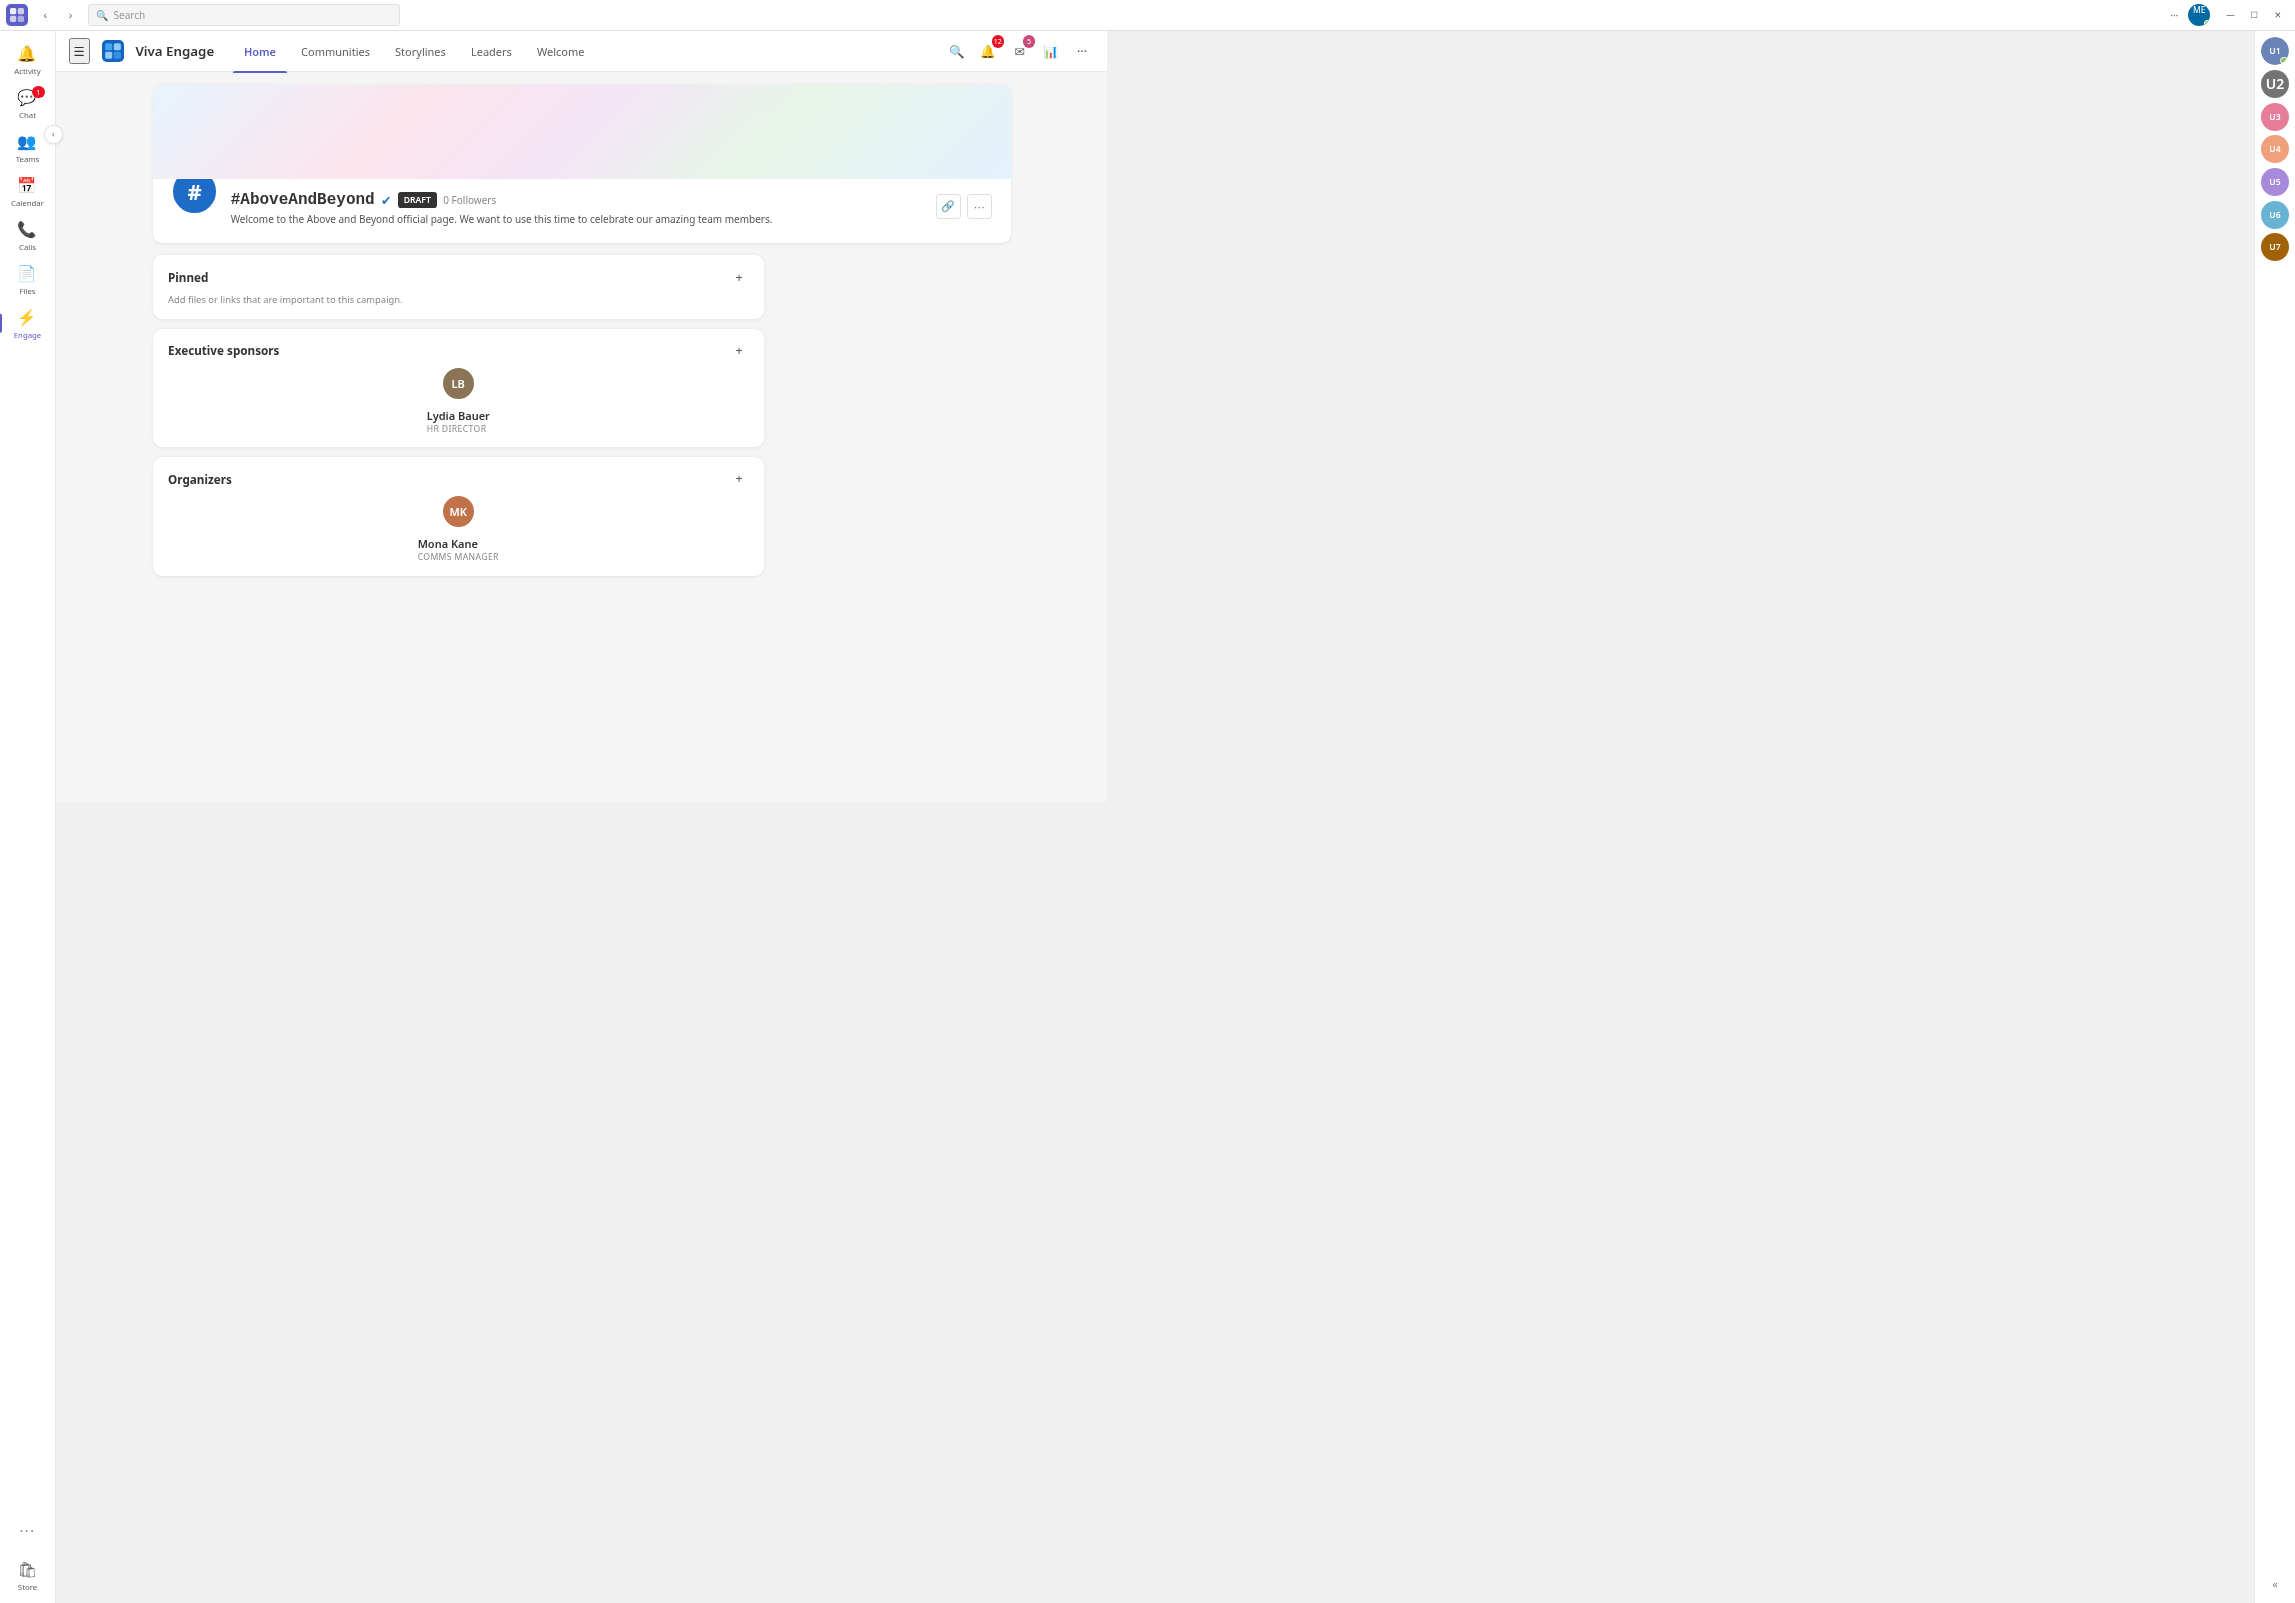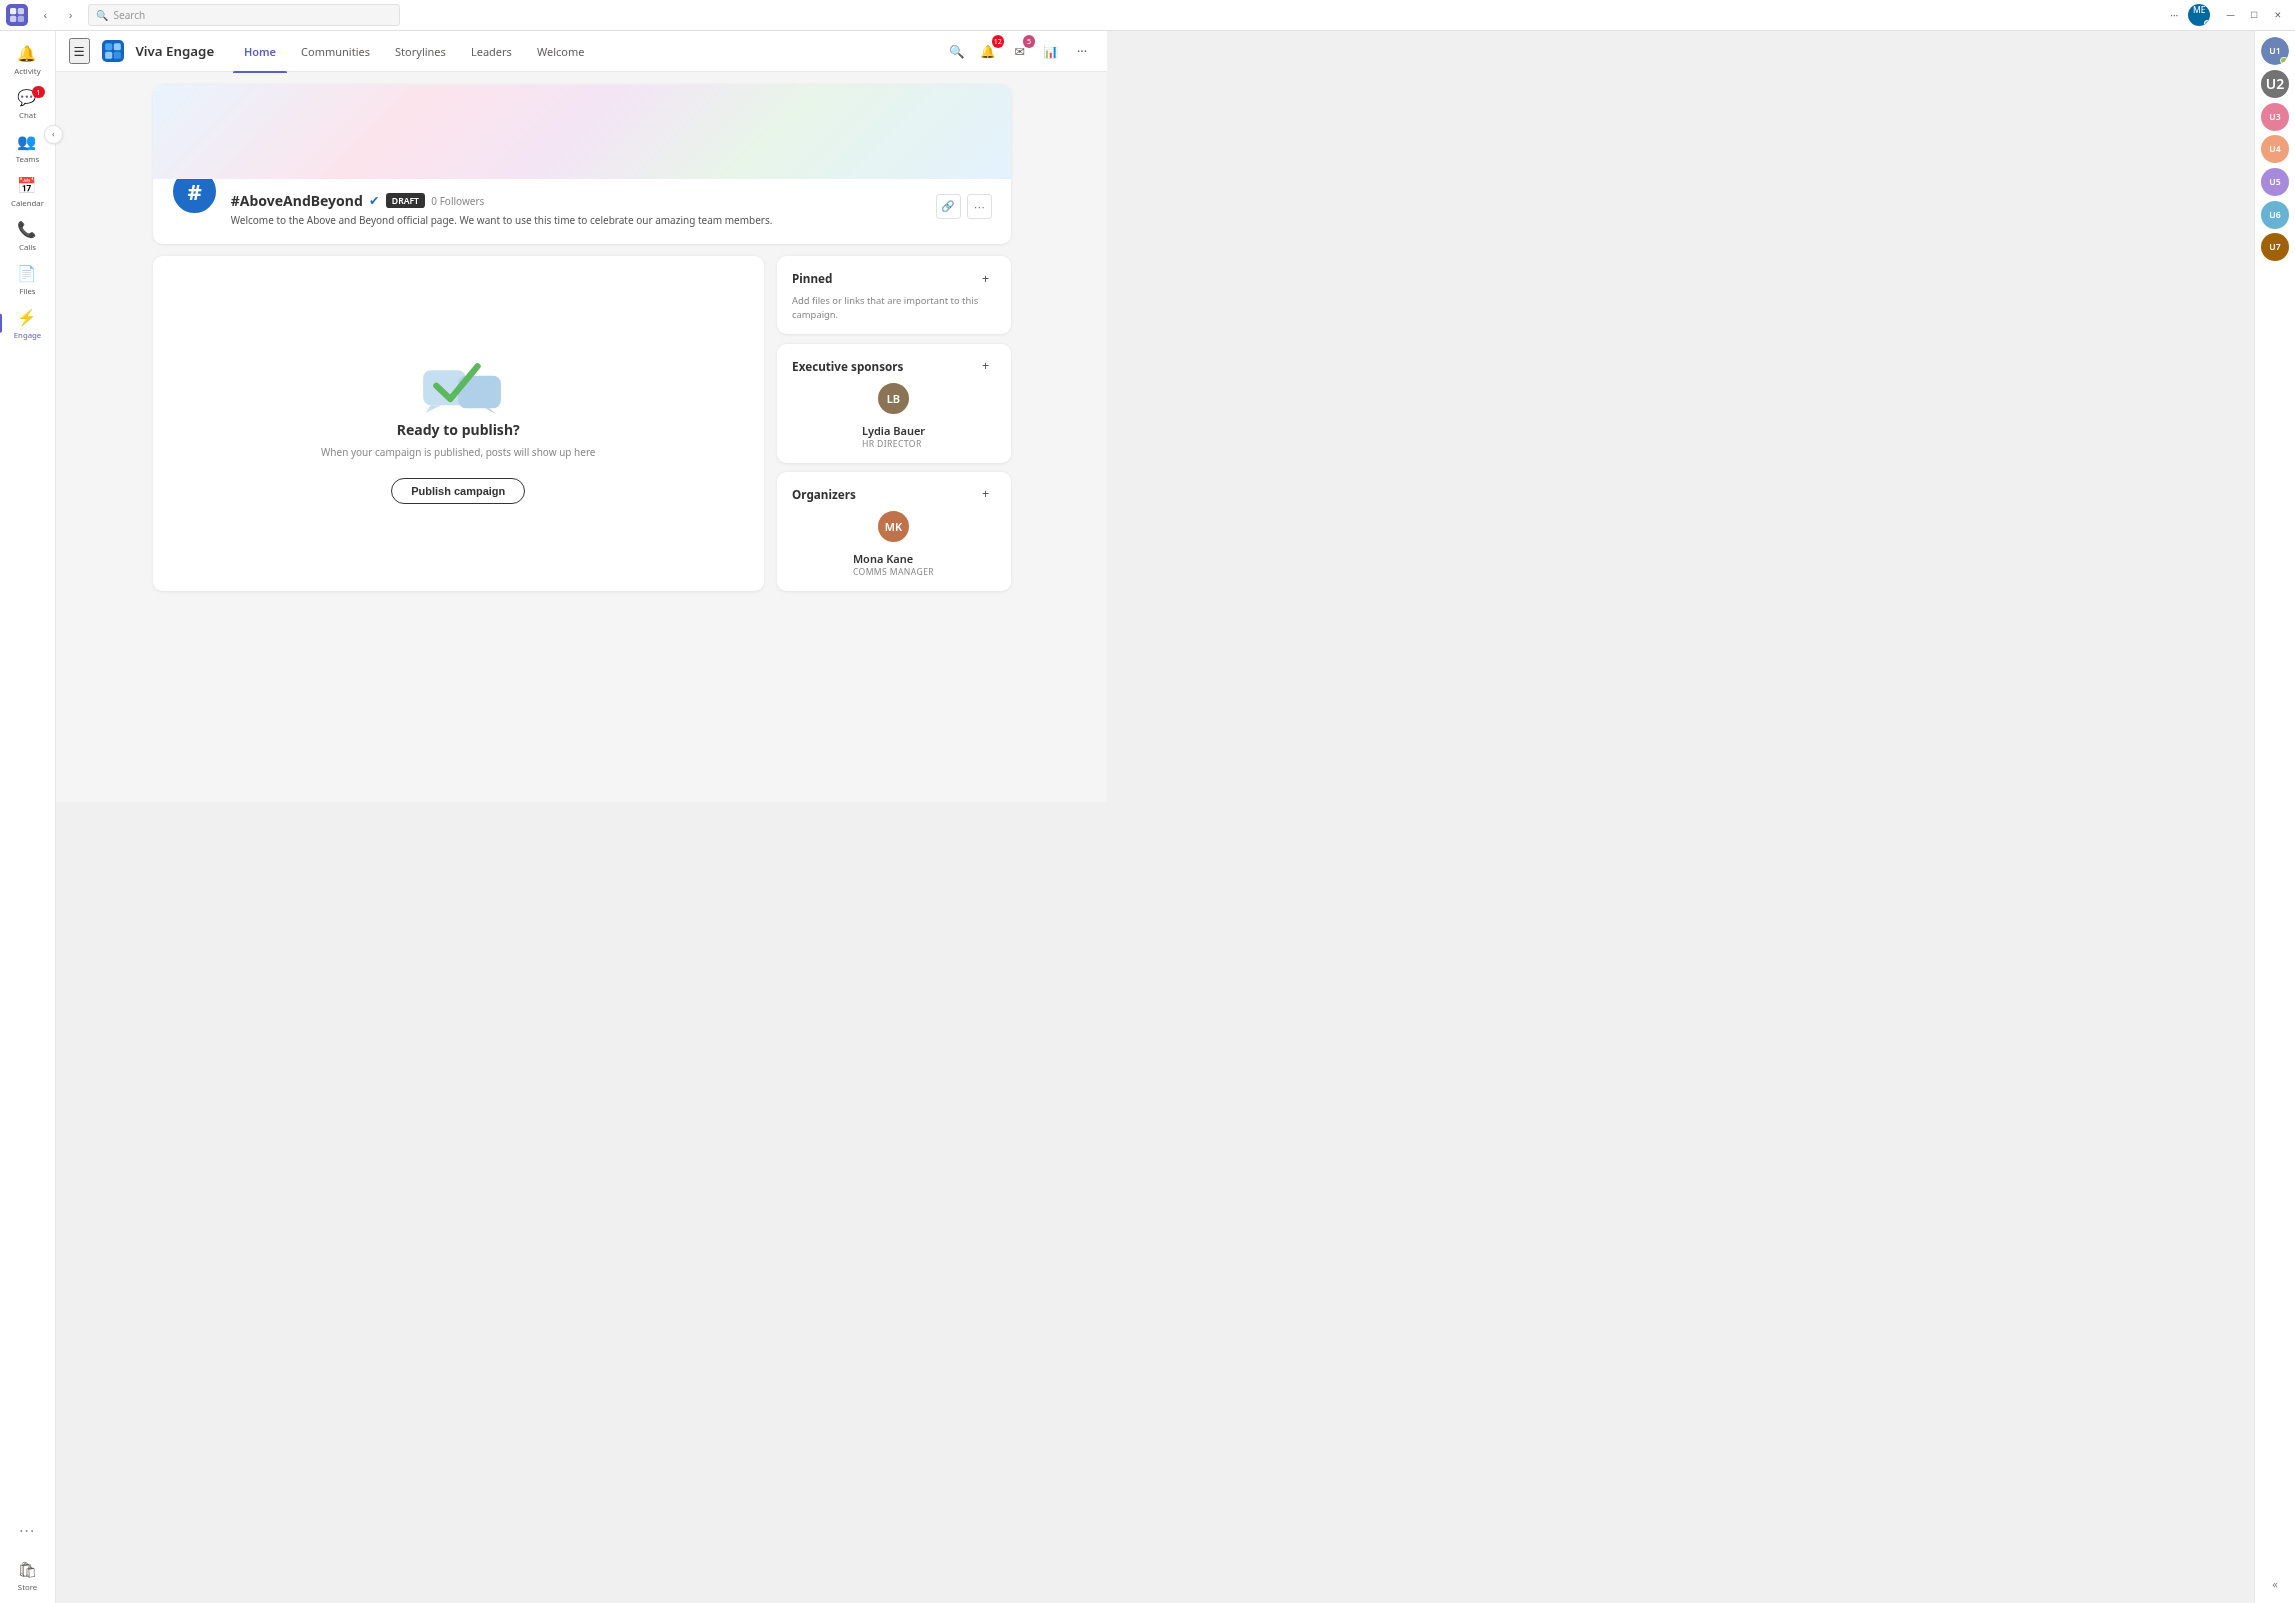--- a/index.html
+++ b/index.html
@@ -117,21 +117,21 @@
     }
     .campaign-info { padding: 12.5px 18.7px 15.6px; display: flex; align-items: flex-start; gap: 12.5px; }
     .campaign-logo {
       width: 47px; height: 47px; background: #1e6cc7; border-radius: 50%;
       display: flex; align-items: center; justify-content: center;
       font-size: 22px; color: #fff; font-weight: 700; margin-top: -23.4px;
       border: 2.3px solid #fff; flex-shrink: 0;
     }
     .campaign-details { flex: 1; }
     .campaign-title-row { display: flex; align-items: center; gap: 6.2px; margin-bottom: 3.1px; }
-    .campaign-name { font-size: 14px; font-weight: 700; color: #333; }
+    .campaign-name { font-size: 16px; font-weight: 700; color: #333; font-family: Liberation Mono, monospace; }
     .verified-icon { color: #1e6cc7; font-size: 12.5px; }
     .draft-badge {
       background: #333; color: #fff; border-radius: 3.1px;
       padding: 1.6px 6.2px; font-size: 8.6px; font-weight: 600;
     }
     .followers-text { font-size: 10px; color: #888; }
     .campaign-desc { font-size: 10px; color: #555; line-height: 1.5; }
     .campaign-actions { display: flex; gap: 6.2px; align-items: center; margin-top: 3.1px; }
     .icon-action-btn { width: 25px; height: 25px; border-radius: 3.1px; border: 0.8px solid #e0e0e0; background: #fff; display: flex; align-items: center; justify-content: center; cursor: pointer; color: #666; font-size: 11px; }
 
@@ -327,38 +327,20 @@
           </div>
           <div class="campaign-actions">
             <button class="icon-action-btn">🔗</button>
             <button class="icon-action-btn">···</button>
           </div>
         </div>
       </div>
 
       <div class="main-grid">
 
-        <div class="publish-card">
-          <div class="publish-illustration">
-            
-            <svg width="86" height="70" viewBox="0 0 110 90">
-
-              <rect x="5" y="35" width="55" height="45" rx="10" fill="#c5dff0"></rect>
-              <polygon points="15,80 8,90 28,80" fill="#c5dff0"></polygon>
-
-              <rect x="50" y="42" width="55" height="42" rx="10" fill="#b0cfe8"></rect>
-              <polygon points="90,84 100,92 85,84" fill="#b0cfe8"></polygon>
-
-              <polyline points="22,55 40,72 75,30" stroke="#5cb85c" stroke-width="8" fill="none" stroke-linecap="round" stroke-linejoin="round"></polyline>
-            </svg>
-          </div>
-          <div class="publish-title">Ready to publish?</div>
-          <div class="publish-subtitle">When your campaign is published, posts will show up here</div>
-          <button class="publish-btn">Publish campaign</button>
-        </div>
 
         <div class="right-panel">
 
 
           <div class="panel-card">
             <div class="panel-card-header">
               <span class="panel-card-title">Pinned</span>
               <div class="panel-add-btn">+</div>
             </div>
             <p class="panel-card-desc">Add files or links that are important to this campaign.</p>

